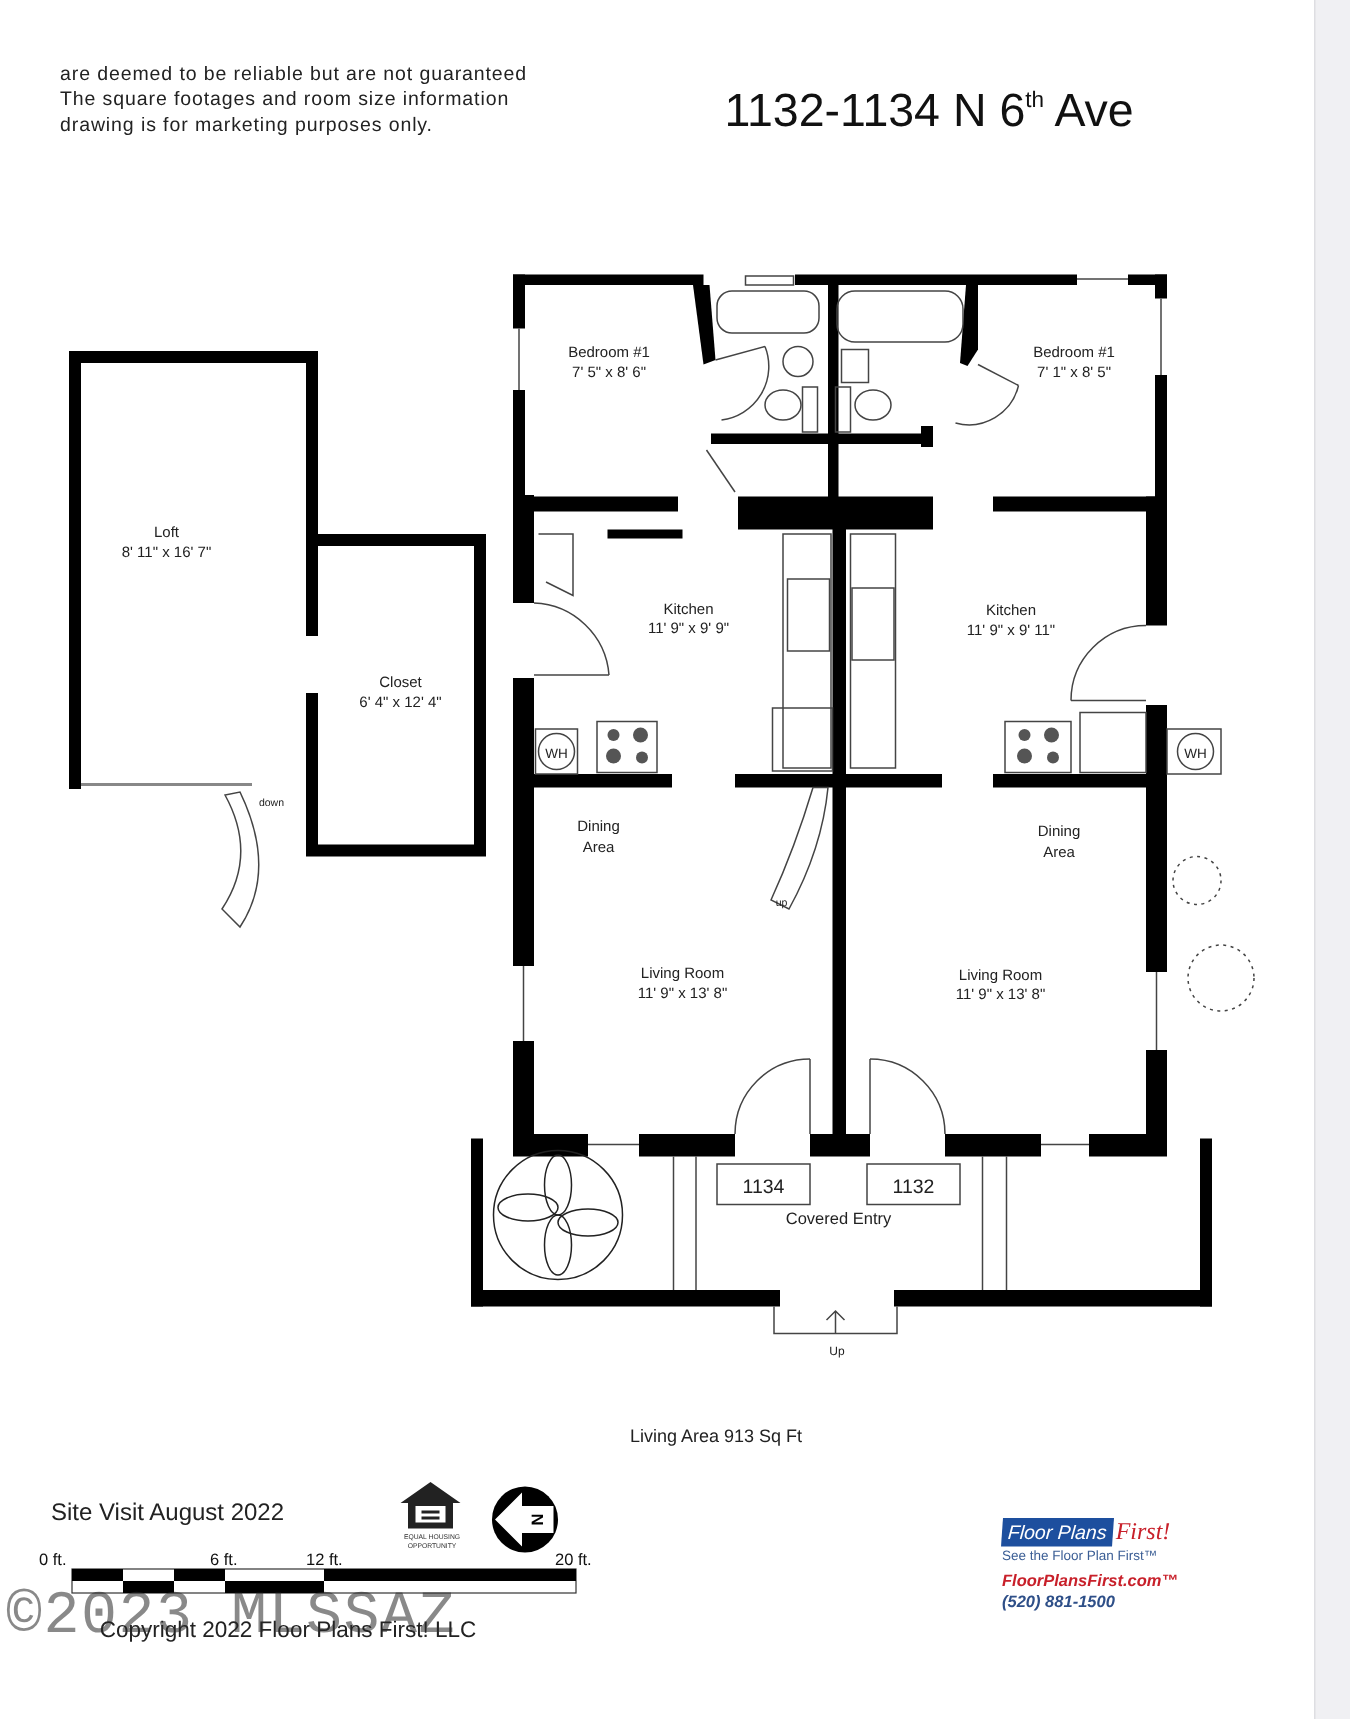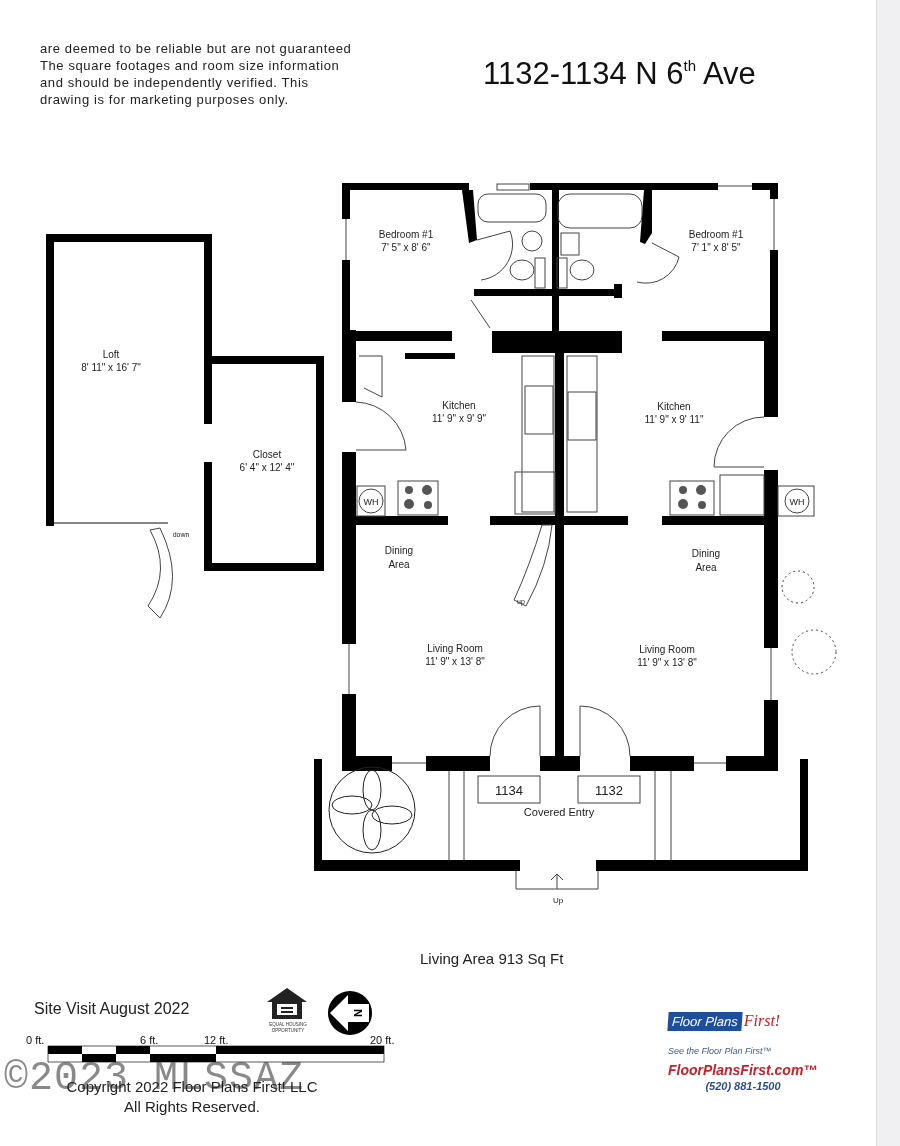--- a/index.html
+++ b/index.html
@@ -4,42 +4,41 @@
 <style>
   html, body { margin: 0; padding: 0; }
   body { width: 900px; height: 1146px; background: #ffffff; position: relative; overflow: hidden; font-family: "Liberation Sans", sans-serif; color: #111; }
   .right-strip { position: absolute; left: 876px; top: 0; width: 24px; height: 1146px; background: #f0f0f3; border-left: 1px solid #dedee2; }
   .disclaimer { position: absolute; left: 40px; top: 40px; width: 330px; font-size: 13px; line-height: 17px; letter-spacing: 0.6px; color: #222; }
   .disclaimer div { white-space: nowrap; }
   .address { position: absolute; left: 483px; top: 56px; font-size: 31px; color: #111; white-space: nowrap; }
   .address sup { font-size: 15px; vertical-align: 13px; }
   svg.plan { position: absolute; left: 0; top: 0; }
   .lbl { font-family: "Liberation Sans", sans-serif; font-size: 10px; fill: #222; text-anchor: middle; }
-  .living-area { position: absolute; left: 420px; top: 950px; font-size: 15px; color: #222; white-space: nowrap; }
+  .living-area { position: absolute; left: 420px; top: 950px; font-size: 12px; color: #222; white-space: nowrap; }
   .site-visit { position: absolute; left: 34px; top: 1000px; font-size: 16px; color: #222; white-space: nowrap; }
   .scale-lbl { position: absolute; top: 1034px; font-size: 11px; color: #111; white-space: nowrap; }
   .copyright { position: absolute; left: 42px; top: 1077px; font-size: 15px; line-height: 20px; color: #222; text-align: center; width: 300px; }
   .watermark { position: absolute; left: 4px; top: 1056px; font-size: 40px; font-family: Liberation Mono, monospace; color: rgba(40,40,40,0.55); letter-spacing: 1px; white-space: nowrap; }
   .eho-text { position: absolute; left: 266px; top: 1022px; width: 44px; font-size: 4.5px; line-height: 6px; text-align: center; color: #333; }
   .fpf-logo { position: absolute; left: 668px; top: 1012px; width: 150px; }
   .fpf-box { display: inline-block; background: #1d4f9e; color: #fff; font-size: 13px; padding: 2px 4px; font-style: italic; transform: skewX(-4deg); }
   .fpf-first { color: #c8202a; font-style: italic; font-family: "Liberation Serif", serif; font-size: 16px; margin-left: 2px; }
-  .fpf-tag { font-size: 9px; color: #3b5e95; font-style: italic; margin-top: 15px; white-space: nowrap; }
-  .fpf-url { font-size: 14px; color: #c8202a; font-style: italic; font-weight: bold; margin-top: 6px; white-space: nowrap; }
-  .fpf-phone { font-size: 11px; color: #2e4f88; font-style: italic; font-weight: bold; margin-top: 2px; white-space: nowrap; text-align: center; }
+  .fpf-tag { font-size: 9px; color: #3b5e95; margin-top: 1px; white-space: nowrap; }
+  .fpf-url { font-size: 11px; color: #c8202a; font-style: italic; font-weight: bold; margin-top: 6px; white-space: nowrap; }
+  .fpf-phone { font-size: 11px; color: #2e4f88; font-style: italic; font-weight: bold; margin-top: 2px; white-space: nowrap; }
 </style>
 </head>
 <body>
 
 <div class="right-strip"></div>
 
 <div class="disclaimer">
   <div>are deemed to be reliable but are not guaranteed</div>
   <div>The square footages and room size information</div>
-  <div>and should be independently verified. This</div>
   <div>drawing is for marketing purposes only.</div>
 </div>
 
 <div class="address"><span>1132-1134 N 6</span><sup>th</sup><span> Ave</span></div>
 
 <svg class="plan" width="900" height="1146" viewBox="0 0 900 1146">
   <g fill="#000">
 
     <rect x="46" y="234" width="166" height="8"></rect>
     <rect x="46" y="234" width="8" height="292"></rect>
@@ -243,21 +242,20 @@
 <div class="living-area">Living Area 913 Sq Ft</div>
 <div class="site-visit">Site Visit August 2022</div>
 
 <div class="scale-lbl" style="left:26px">0 ft.</div>
 <div class="scale-lbl" style="left:140px">6 ft.</div>
 <div class="scale-lbl" style="left:204px">12 ft.</div>
 <div class="scale-lbl" style="left:370px">20 ft.</div>
 
 <div class="copyright">
   <div>Copyright 2022 Floor Plans First! LLC</div>
-  <div>All Rights Reserved.</div>
 </div>
 <div class="watermark">©2023 MLSSAZ</div>
 
 <div class="fpf-logo">
   <div><span class="fpf-box">Floor Plans</span><span class="fpf-first">First!</span></div>
   <div class="fpf-tag">See the Floor Plan First™</div>
   <div class="fpf-url">FloorPlansFirst.com™</div>
   <div class="fpf-phone">(520) 881-1500</div>
 </div>
 

